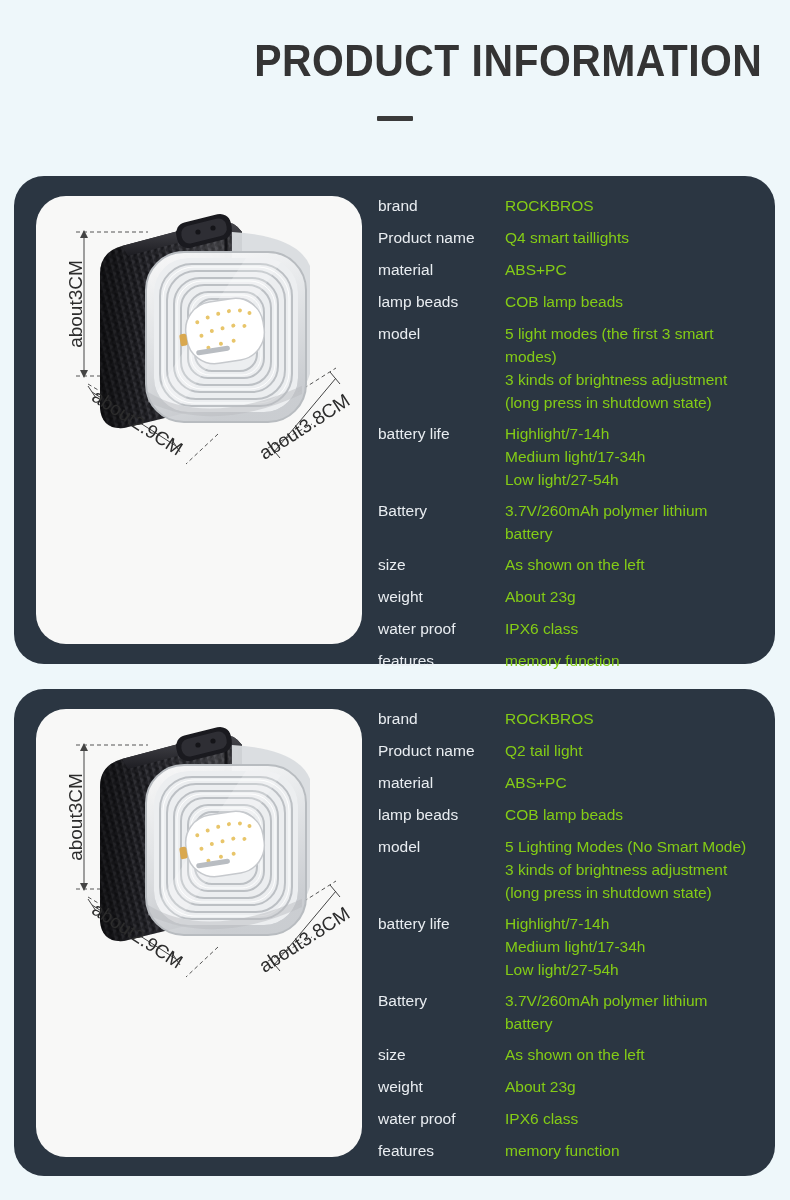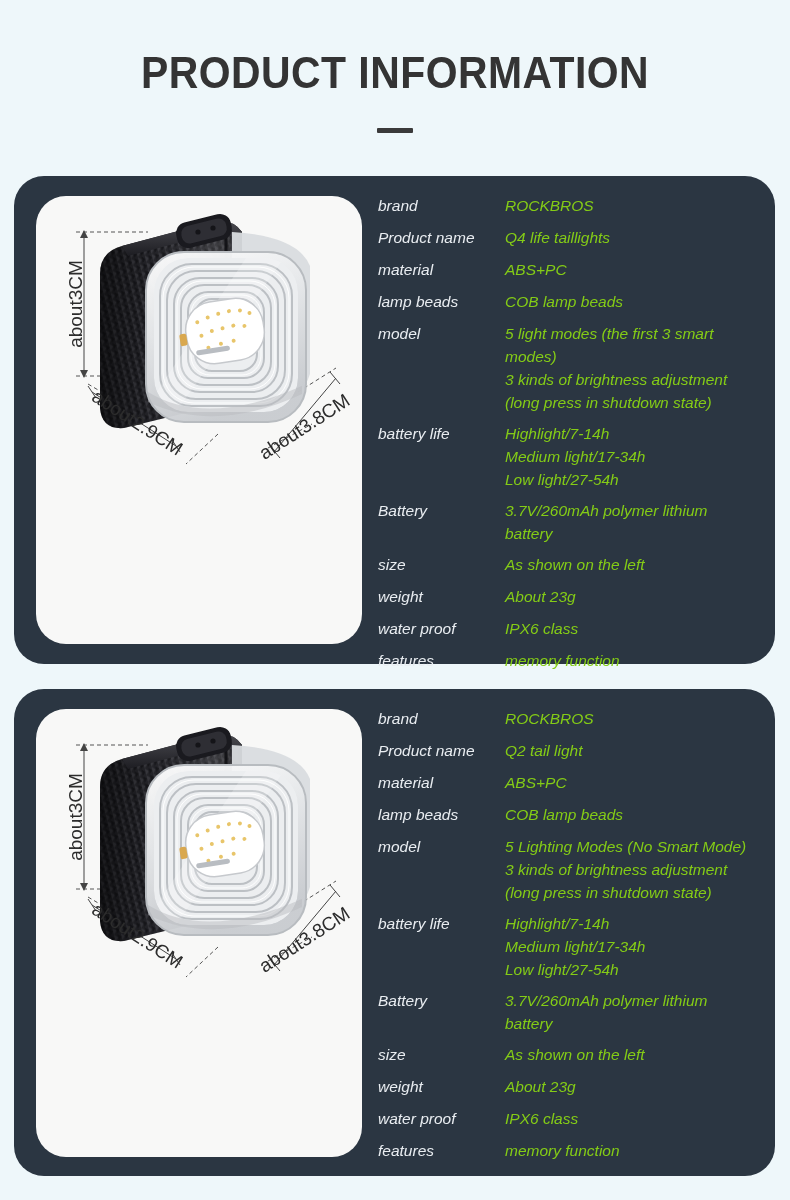--- a/index.html
+++ b/index.html
@@ -9,22 +9,22 @@
     width: 790px;
     height: 1200px;
     background: #eef7fa;
     font-family: "Liberation Sans", sans-serif;
     overflow: hidden;
     position: relative;
   }
 
   
   .page-header {
-    padding-top: 48px;
-    text-align: center;
+    padding-top: 36px;
+    text-align: right;
   }
   .page-title {
     font-size: 44px;
     font-weight: bold;
     letter-spacing: 0.5px;
     color: #343434;
     font-family: "Liberation Sans", sans-serif;
     transform: scaleX(0.93);
   }
   .title-rule {
@@ -81,21 +81,20 @@
   .spec-table {
     position: absolute;
     left: 364px;
     top: 18px;
     right: 8px;
   }
   .spec-row {
     display: flex;
     align-items: flex-start;
     margin-bottom: 9px;
-    font-style: italic;
   }
   .spec-label {
     width: 127px;
     flex: 0 0 127px;
     font-size: 15.5px;
     color: #e9edf1;
     line-height: 22px;
     padding-top: 1px;
   }
   .spec-value {
@@ -240,21 +239,21 @@
 
   </div>
 
   <div class="spec-table">
     <div class="spec-row">
       <div class="spec-label">brand</div>
       <div class="spec-value">ROCKBROS</div>
     </div>
     <div class="spec-row">
       <div class="spec-label">Product name</div>
-      <div class="spec-value">Q4 life taillights</div>
+      <div class="spec-value">Q4 smart taillights</div>
     </div>
     <div class="spec-row">
       <div class="spec-label">material</div>
       <div class="spec-value">ABS+PC</div>
     </div>
     <div class="spec-row">
       <div class="spec-label">lamp beads</div>
       <div class="spec-value">COB lamp beads</div>
     </div>
     <div class="spec-row multi">

